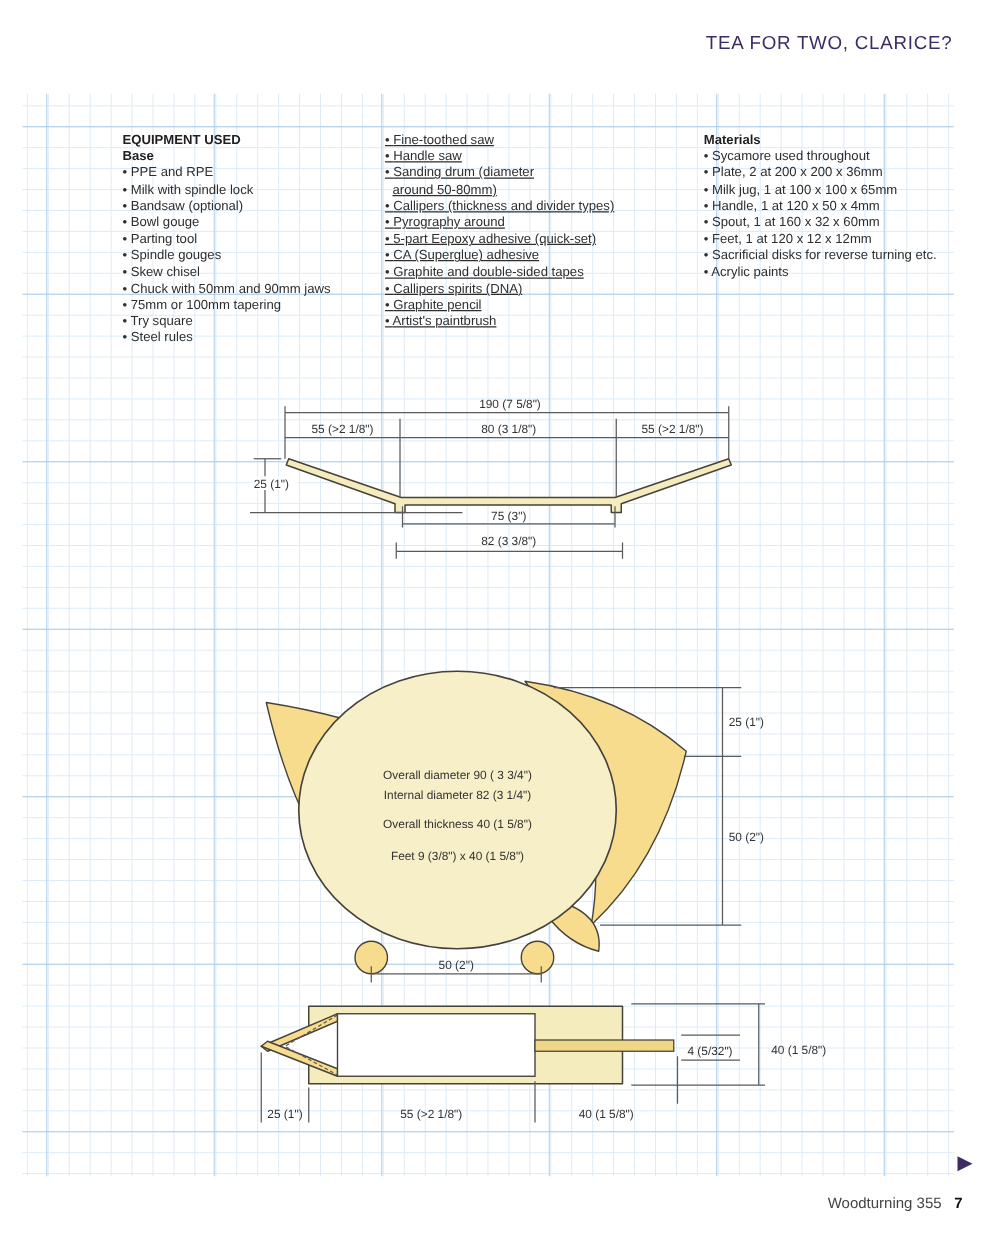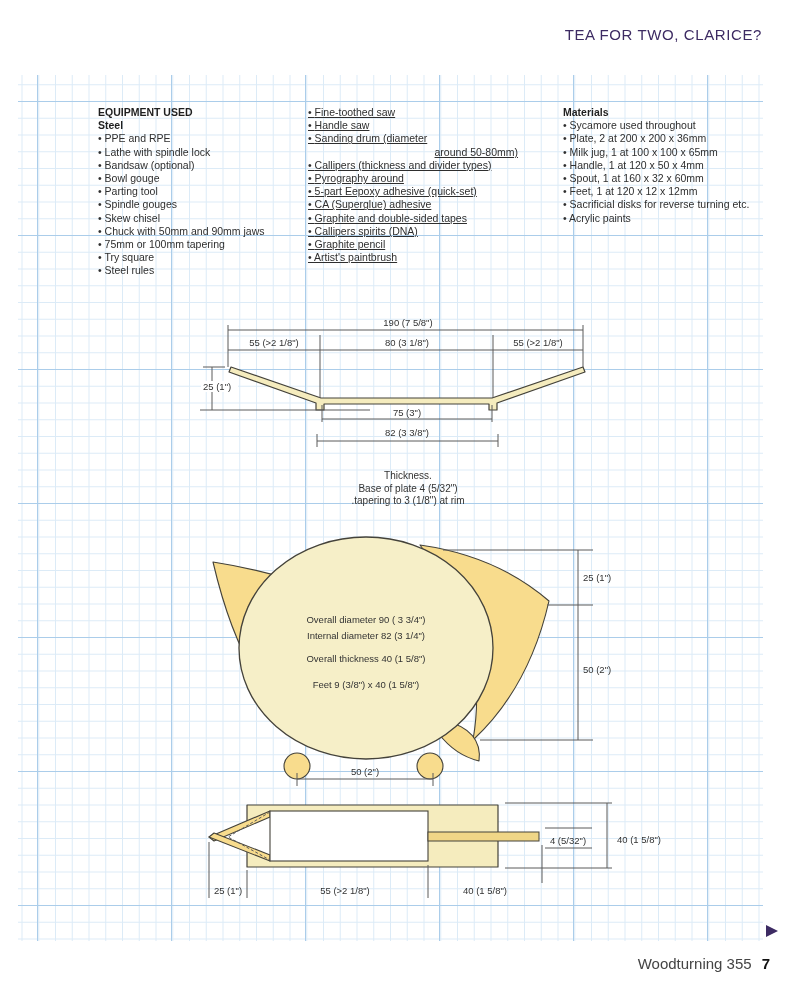--- a/index.html
+++ b/index.html
@@ -12,49 +12,49 @@
       linear-gradient(to bottom,#abcdea 1px,transparent 1px),
       linear-gradient(to right,#dcebf7 1px,transparent 1px),
       linear-gradient(to bottom,#dcebf7 1px,transparent 1px);
     background-size:134px 134px,134px 134px,16.75px 16.75px,16.75px 16.75px;
     background-position:19px 0px,0px 26px,3.5px 0px,0px 9.25px;}
   .hdr{position:absolute;top:26px;right:38px;font-size:15px;letter-spacing:.6px;color:#3d2b63;font-weight:500;}
   .col{position:absolute;top:106px;font-size:10.5px;line-height:13.2px;}
   .col .h{font-weight:bold;color:#1f1f1f;}
   .li::before{content:"• ";}
   .li.cont::before{content:"";}
-  .li.cont{padding-left:16px;text-align:right;}
+  .li.cont{padding-left:6px;}
   .note{position:absolute;left:298px;top:470px;width:220px;text-align:center;font-size:10px;line-height:12.6px;color:#333;}
   svg{position:absolute;overflow:visible;}
   svg text{font-family:"Liberation Sans",sans-serif;font-size:9.5px;fill:#333;}
   .dim line{stroke:#5a5a5a;stroke-width:1;}
   .dash{stroke:#5a5a5a;stroke-width:1;fill:none;stroke-dasharray:3,2;}
   .wood{fill:#f5ecbe;stroke:#44423a;stroke-width:1.2;stroke-linejoin:round;}
   .wood2{fill:#f8dc8d;stroke:#44423a;stroke-width:1.1;stroke-linejoin:round;}
   .body{fill:#f6efc8;stroke:#44423a;stroke-width:1.3;}
   .white{fill:#ffffff;}
   .whitebox{fill:#ffffff;stroke:#44423a;stroke-width:1.1;}
   .strip{fill:#f0d687;stroke:#44423a;stroke-width:1;}
-  .ftr{position:absolute;top:955px;right:30px;font-size:15px;color:#444;margin-left:24px;}
+  .ftr{position:absolute;top:955px;right:30px;font-size:12px;color:#444;margin-left:24px;}
   .ftr .pn{font-weight:bold;color:#111;margin-left:10px;}
   .tri{position:absolute;left:766px;top:925px;width:0;height:0;border-left:12px solid #3d2b63;border-top:6px solid transparent;border-bottom:6px solid transparent;}
 </style>
 </head>
 <body>
 
 <div class="page">
   <div class="grid"></div>
 
   <div class="hdr">TEA FOR TWO, CLARICE?</div>
 
   <div class="col" style="left:98px;width:205px;">
     <div class="h">EQUIPMENT USED</div>
-    <div class="h">Steel</div>
+    <div class="h">Base</div>
     <div class="li">PPE and RPE</div>
-    <div class="li">Lathe with spindle lock</div>
+    <div class="li">Milk with spindle lock</div>
     <div class="li">Bandsaw (optional)</div>
     <div class="li">Bowl gouge</div>
     <div class="li">Parting tool</div>
     <div class="li">Spindle gouges</div>
     <div class="li">Skew chisel</div>
     <div class="li">Chuck with 50mm and 90mm jaws</div>
     <div class="li">75mm or 100mm tapering</div>
     <div class="li">Try square</div>
     <div class="li">Steel rules</div>
   </div>
@@ -108,25 +108,20 @@
     <text x="213" y="13" text-anchor="middle">190 (7 5/8")</text>
     <text x="79" y="33" text-anchor="middle">55 (&gt;2 1/8")</text>
     <text x="212" y="33" text-anchor="middle">80 (3 1/8")</text>
     <text x="343" y="33" text-anchor="middle">55 (&gt;2 1/8")</text>
     <rect x="6" y="68" width="37" height="11" class="white"></rect>
     <text x="8" y="77">25 (1")</text>
     <text x="212" y="103" text-anchor="middle">75 (3")</text>
     <text x="212" y="123" text-anchor="middle">82 (3 3/8")</text>
   </svg>
 
-  <div class="note">
-    <div>Thickness.</div>
-    <div>Base of plate 4 (5/32")</div>
-    <div>.tapering to 3 (1/8") at rim</div>
-  </div>
 
   <svg style="left:195px;top:528px;" width="470" height="262" viewBox="0 0 470 262">
     <ellipse class="wood2" cx="102" cy="238" rx="13" ry="13"></ellipse>
     <ellipse class="wood2" cx="235" cy="238" rx="13" ry="13"></ellipse>
     <path class="wood2" d="M18,34 Q82,44 136,66 Q114,138 78,170 Q40,128 18,34 Z"></path>
     <path class="wood2" d="M225,17 Q302,28 354,73 Q334,160 278,212 Q296,108 225,17 Z"></path>
     <path class="wood2" d="M248,192 Q288,202 284,233 Q260,227 244,206 Z"></path>
     <ellipse class="body" cx="171" cy="120" rx="127" ry="111"></ellipse>
     <text x="171" y="95" text-anchor="middle">Overall diameter 90 ( 3 3/4")</text>
     <text x="171" y="111" text-anchor="middle">Internal diameter 82 (3 1/4")</text>

